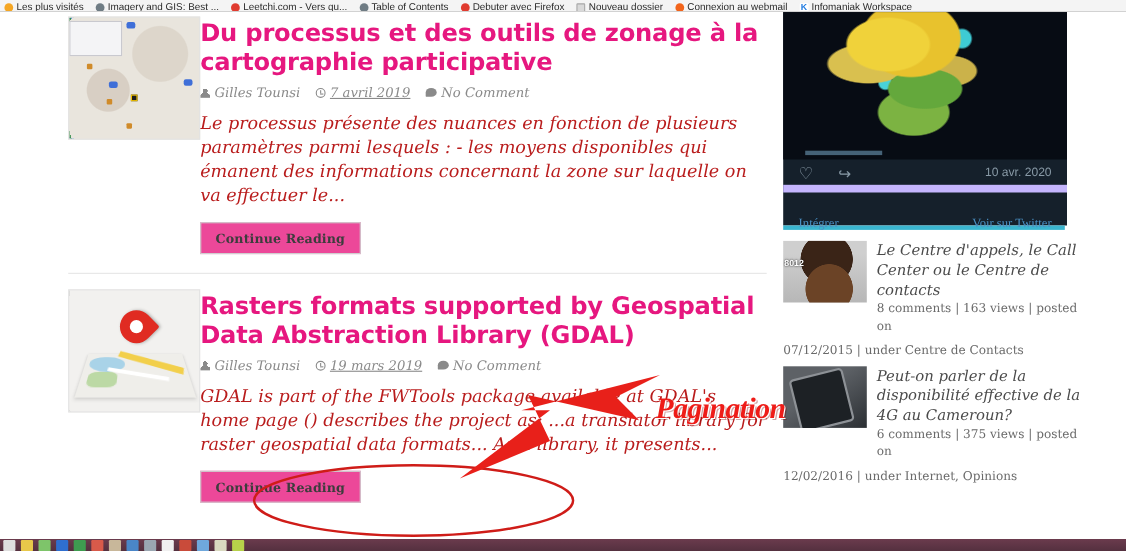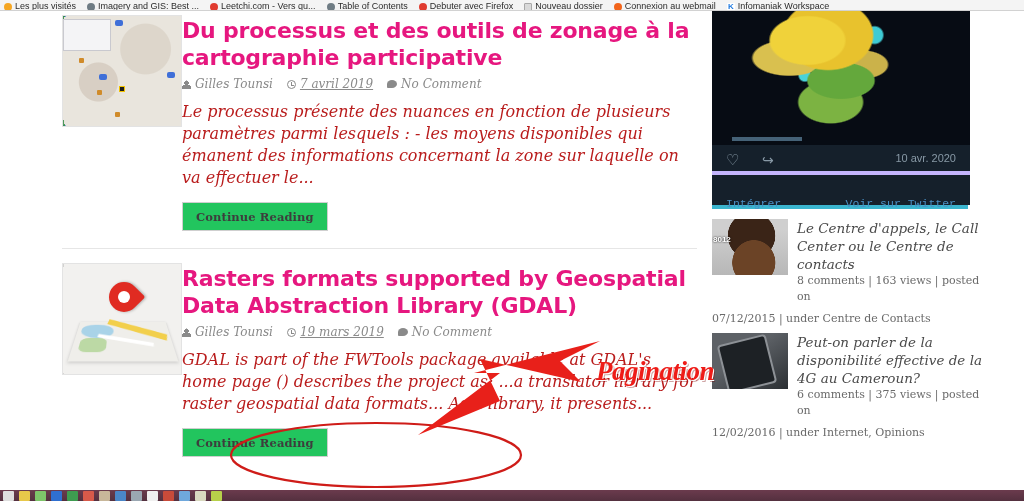--- a/index.html
+++ b/index.html
@@ -185,21 +185,21 @@
     font-style: italic;
     font-size: 16px;
     line-height: 22px;
     color: #b91c1c;
     margin-bottom: 13px;
   }
 
   .continue-btn {
     display: inline-block;
     border: 1px solid #cfcfcf;
-    background: #22c55e;
+    background: #ec4899;
     color: #3d3d3d;
     font-family: "DejaVu Serif", serif;
     font-weight: bold;
     font-size: 11.5px;
     padding: 7px 13px 6px 13px;
     letter-spacing: .1px;
   }
 
   .divider { border-top: 1px solid #e6e6e6; margin: 17px 0 0 0; }
 
@@ -247,41 +247,41 @@
       #070c14;
     position: relative;
   }
   .tw-photo::after {
     content: ""; position: absolute; left: 20px; bottom: 4px;
     width: 70px; height: 4px; background: rgba(120,170,200,.55);
   }
   .tw-actions {
     display: flex; align-items: center;
     height: 30px; padding: 0 14px;
-    border-bottom: 4px solid #c4b5fd;
+    border-bottom: 7px solid #c4b5fd;
   }
   .tw-icon { width: 14px; height: 14px; margin-right: 22px; position: relative; }
   .tw-icon.heart::before {
     content: "\2661"; color: #8899a6; font-size: 15px; line-height: 14px;
   }
   .tw-icon.share::before {
     content: "\21AA"; color: #8899a6; font-size: 14px; line-height: 14px;
   }
   .tw-date {
     margin-left: auto;
     color: #8899a6; font-size: 11px;
     font-family: "Liberation Sans", sans-serif;
   }
   .tw-footer {
     display: flex; align-items: center;
     height: 30px; padding: 0 14px;
   }
   .tw-link {
     color: #4a90c4; font-size: 11.5px;
-    font-family: Liberation Mono, monospace;
+    font-family: Liberation Serif, serif;
     margin-top: 26px;
   }
   .tw-link.right { margin-left: auto; }
 
   .widget-title {
     font-family: "DejaVu Sans", sans-serif;
     font-weight: bold;
     font-size: 15px;
     color: #2b2b2b;
     margin: 29px 0 8px 2px;

